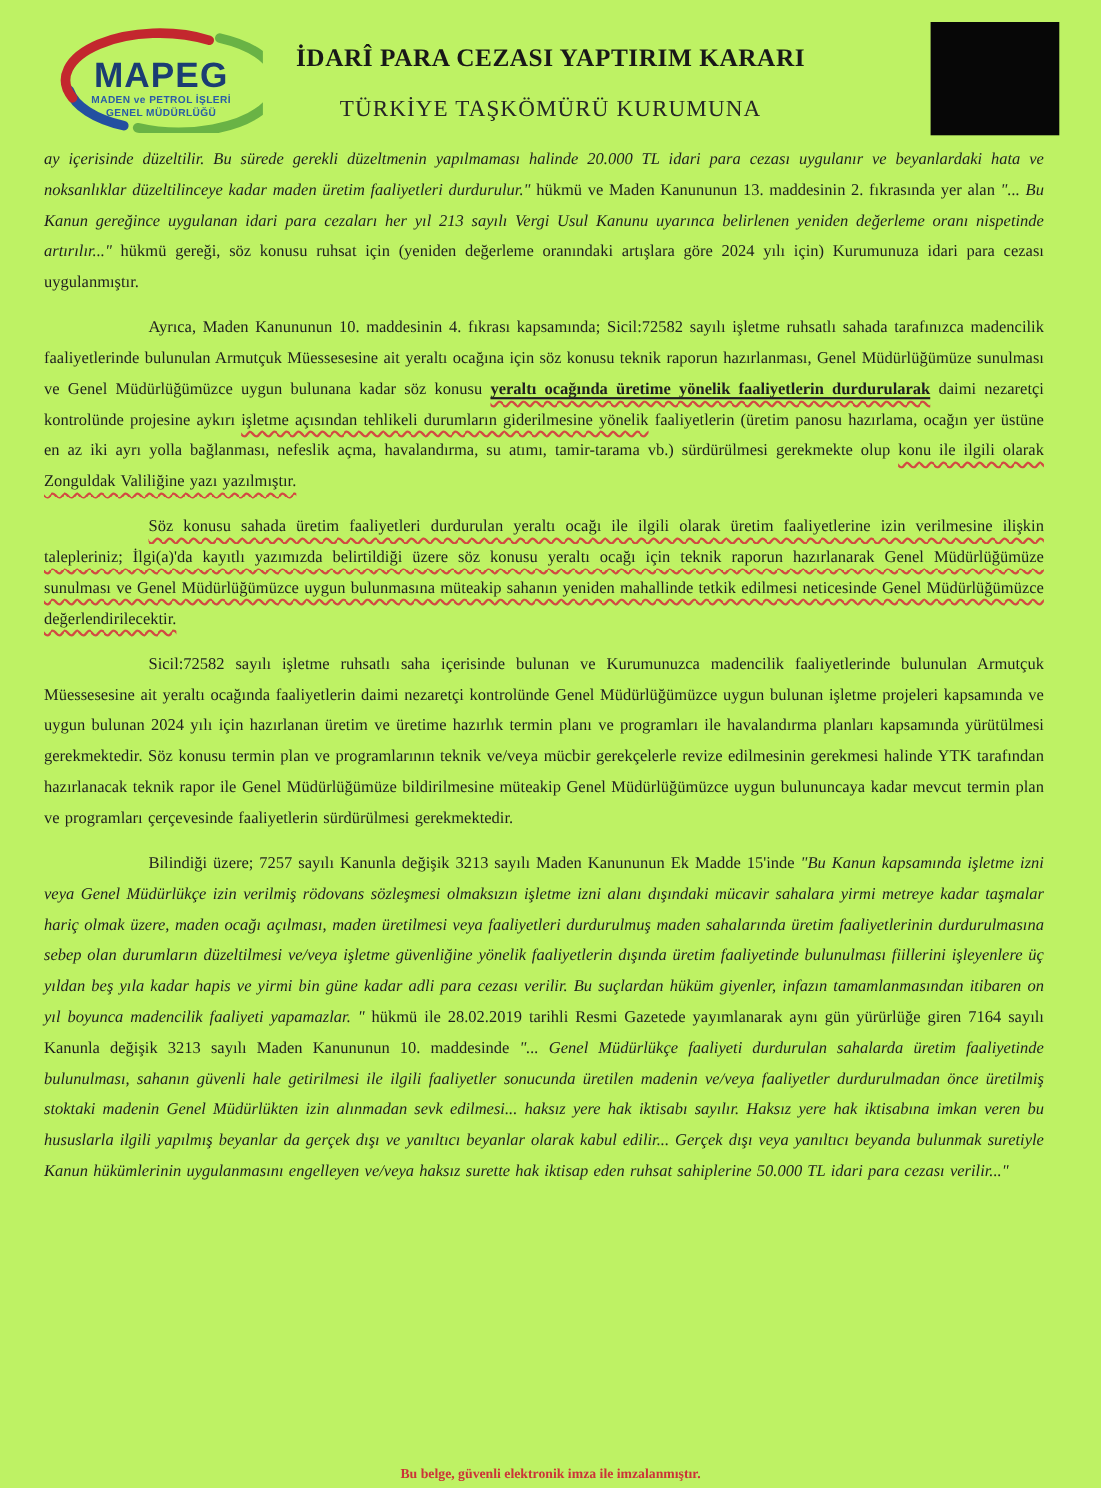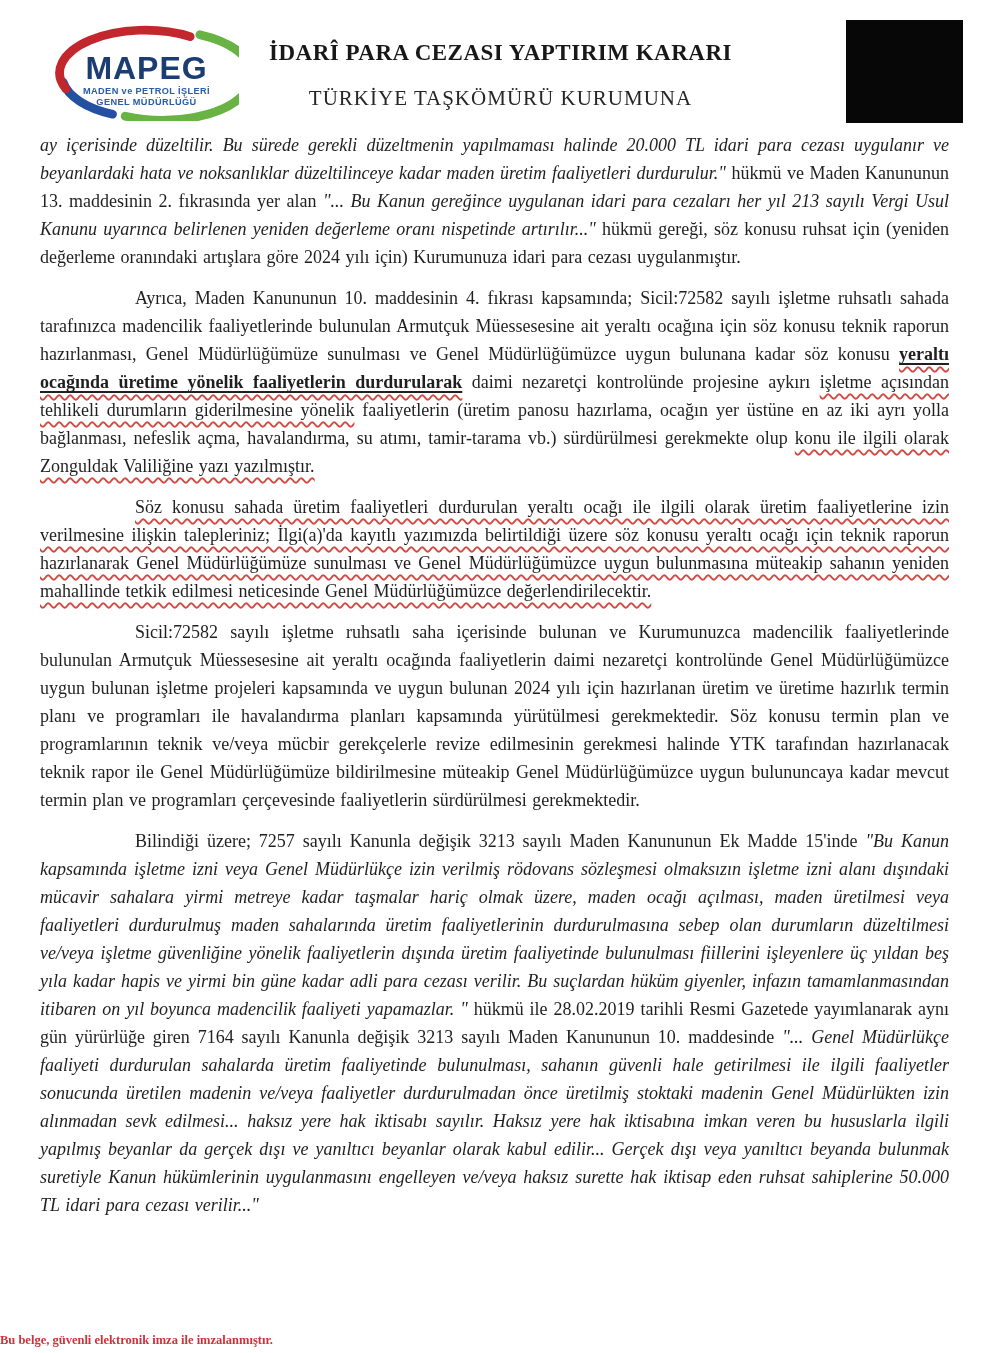--- a/index.html
+++ b/index.html
@@ -1,36 +1,36 @@
 <!DOCTYPE html>
 <html lang="tr"><head>
 <meta charset="utf-8">
 <style>
   html,body{margin:0;padding:0;background:#e8e8e8;}
   .page{
     position:relative;
     width:1001px;height:1353px;
     margin:0 auto;
-    background:#ffffff;
+    background:#bef264;
     overflow:hidden;
     font-family:"Liberation Serif","DejaVu Serif",serif;
     color:#1f1f1f;
   }
   
   .hdr{position:relative;height:130px;}
   .logo{position:absolute;left:54px;top:24px;width:185px;height:97px;}
   .title-block{position:absolute;left:220px;right:220px;top:40px;text-align:center;}
   .doc-title{font-size:23px;font-weight:bold;letter-spacing:.5px;color:#181818;}
   .doc-subtitle{font-size:21px;letter-spacing:1px;margin-top:20px;color:#262626;}
   .redaction{position:absolute;left:846px;top:20px;width:117px;height:103px;background:#070707;}
   
   .body-text{position:absolute;left:40px;right:40px;top:131px;}
   .body-text p{
     margin:0 12px 13px 0;
-    font-size:18px;line-height:28px;
+    font-size:15px;line-height:28px;
     text-align:justify;
     word-spacing:1px;
   }
   .body-text p.indent{text-indent:95px;}
   .it{font-style:italic;}
   .red-wavy{
     text-decoration-line:underline;
     text-decoration-style:wavy;
     text-decoration-color:#d24a42;
     text-decoration-thickness:2px;
@@ -43,21 +43,21 @@
     text-decoration-style:solid;
     text-decoration-color:#1f1f1f;
     text-decoration-thickness:1.5px;
     text-underline-offset:3px;
     text-decoration-skip-ink:none;
   }
   .bold-ul .red-wavy{text-underline-offset:6px;}
   
   .ftr{
     position:absolute;left:0;right:0;bottom:5px;
-    text-align:left;
+    text-align:center;
     font-size:12.5px;font-weight:bold;
     color:#cc3338;
   }
   
   .logo-acronym{font-family:"Liberation Sans","DejaVu Sans",sans-serif;font-weight:bold;fill:#1b3d73;font-size:33px;letter-spacing:1px;}
   .logo-sub{font-family:"Liberation Sans","DejaVu Sans",sans-serif;font-weight:bold;fill:#2a5ca8;font-size:9.5px;letter-spacing:.4px;}
 </style>
 </head>
 <body>
 

